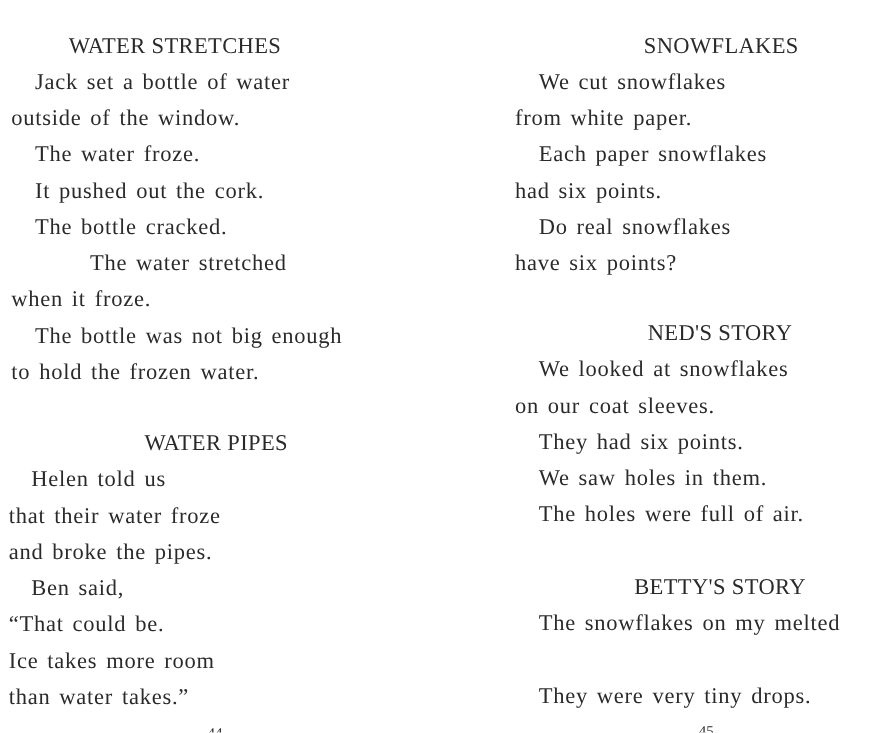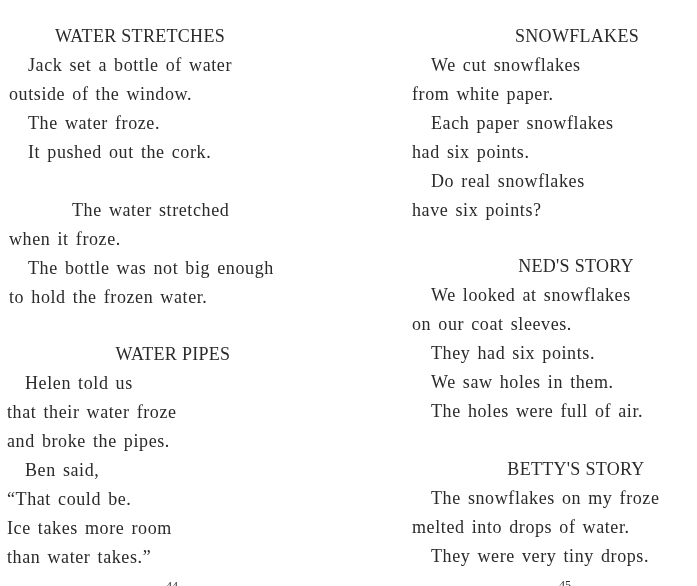--- a/index.html
+++ b/index.html
@@ -29,20 +29,21 @@
   </style>
 </head>
 <body>
 
 <div class="page left">
   <div class="heading" style="left:140px; top:14px;">WATER STRETCHES</div>
   <div class="line" style="left:28px; top:43px;">Jack set a bottle of water</div>
   <div class="line" style="left:9px; top:72px;">outside of the window.</div>
   <div class="line" style="left:28px; top:101px;">The water froze.</div>
   <div class="line" style="left:28px; top:130px;">It pushed out the cork.</div>
+  <div class="line" style="left:28px; top:159px;">The bottle cracked.</div>
   <div class="line" style="left:28px; top:188px;margin-left:44px;">The water stretched</div>
   <div class="line" style="left:9px; top:217px;">when it froze.</div>
   <div class="line" style="left:28px; top:246px;">The bottle was not big enough</div>
   <div class="line" style="left:9px; top:275px;">to hold the frozen water.</div>
 
   <div class="heading" style="left:173px; top:332px;">WATER PIPES</div>
   <div class="line" style="left:25px; top:361px;">Helen told us</div>
   <div class="line" style="left:7px; top:390px;">that their water froze</div>
   <div class="line" style="left:7px; top:419px;">and broke the pipes.</div>
   <div class="line" style="left:25px; top:448px;">Ben said,</div>
@@ -63,18 +64,17 @@
   <div class="line" style="left:62px; top:188px;">have six points?</div>
 
   <div class="heading" style="left:226px; top:244px;">NED'S STORY</div>
   <div class="line" style="left:81px; top:273px;">We looked at snowflakes</div>
   <div class="line" style="left:62px; top:302px;">on our coat sleeves.</div>
   <div class="line" style="left:81px; top:331px;">They had six points.</div>
   <div class="line" style="left:81px; top:360px;">We saw holes in them.</div>
   <div class="line" style="left:81px; top:389px;">The holes were full of air.</div>
 
   <div class="heading" style="left:226px; top:447px;">BETTY'S STORY</div>
-  <div class="line" style="left:81px; top:476px;">The snowflakes on my froze</div>
-  <div class="line" style="left:62px; top:505px;">melted into drops of water.</div>
+  <div class="line" style="left:81px; top:476px;">The snowflakes on my melted</div>
   <div class="line" style="left:81px; top:534px;">They were very tiny drops.</div>
 
   <div class="pagenum" style="left:215px; top:566px;">45</div>
 </div>
 
 </body></html>

